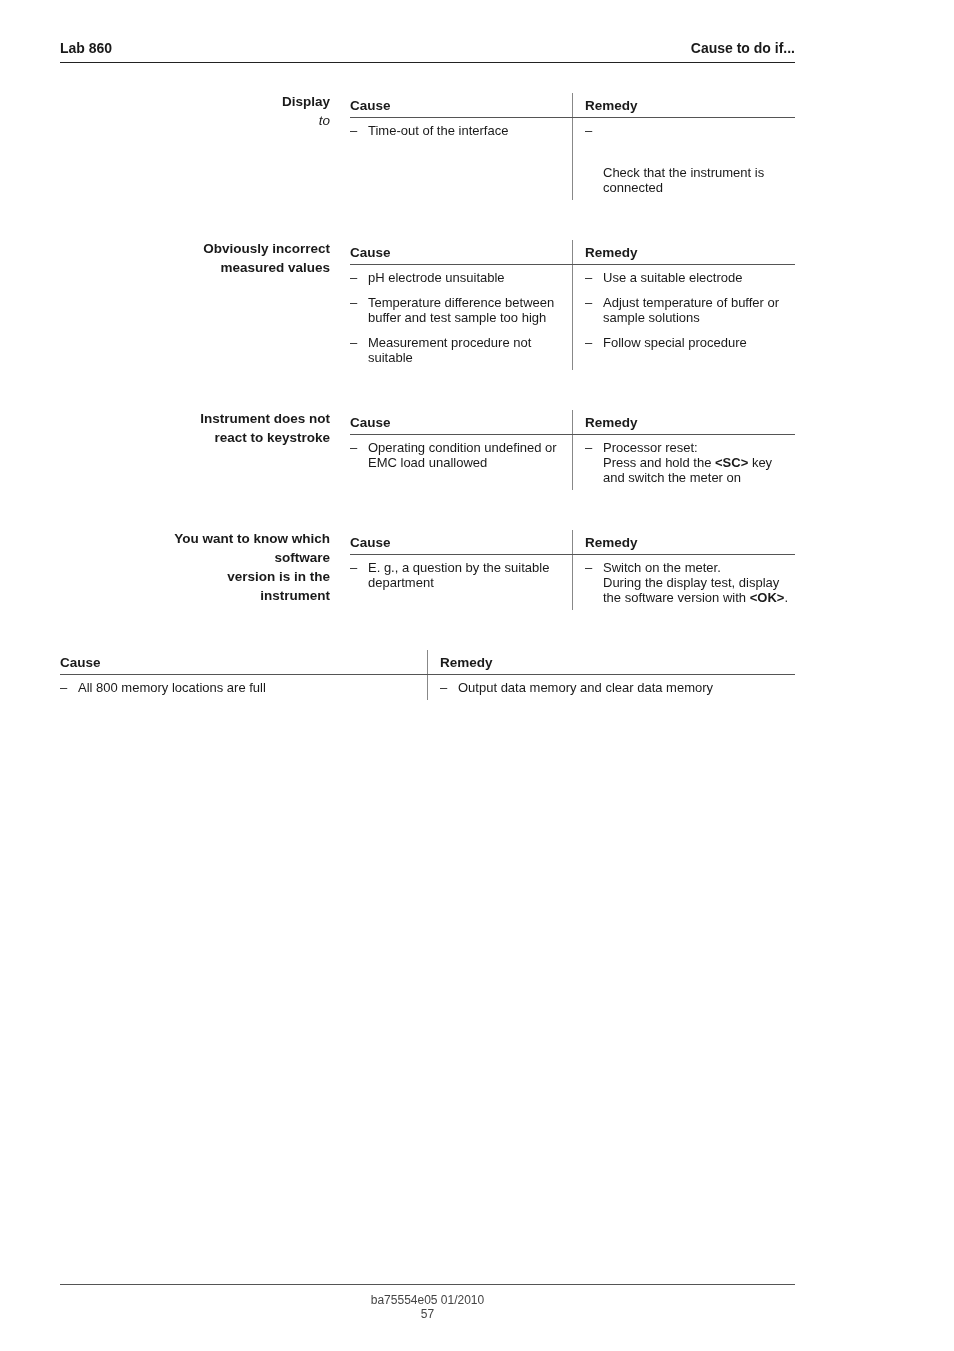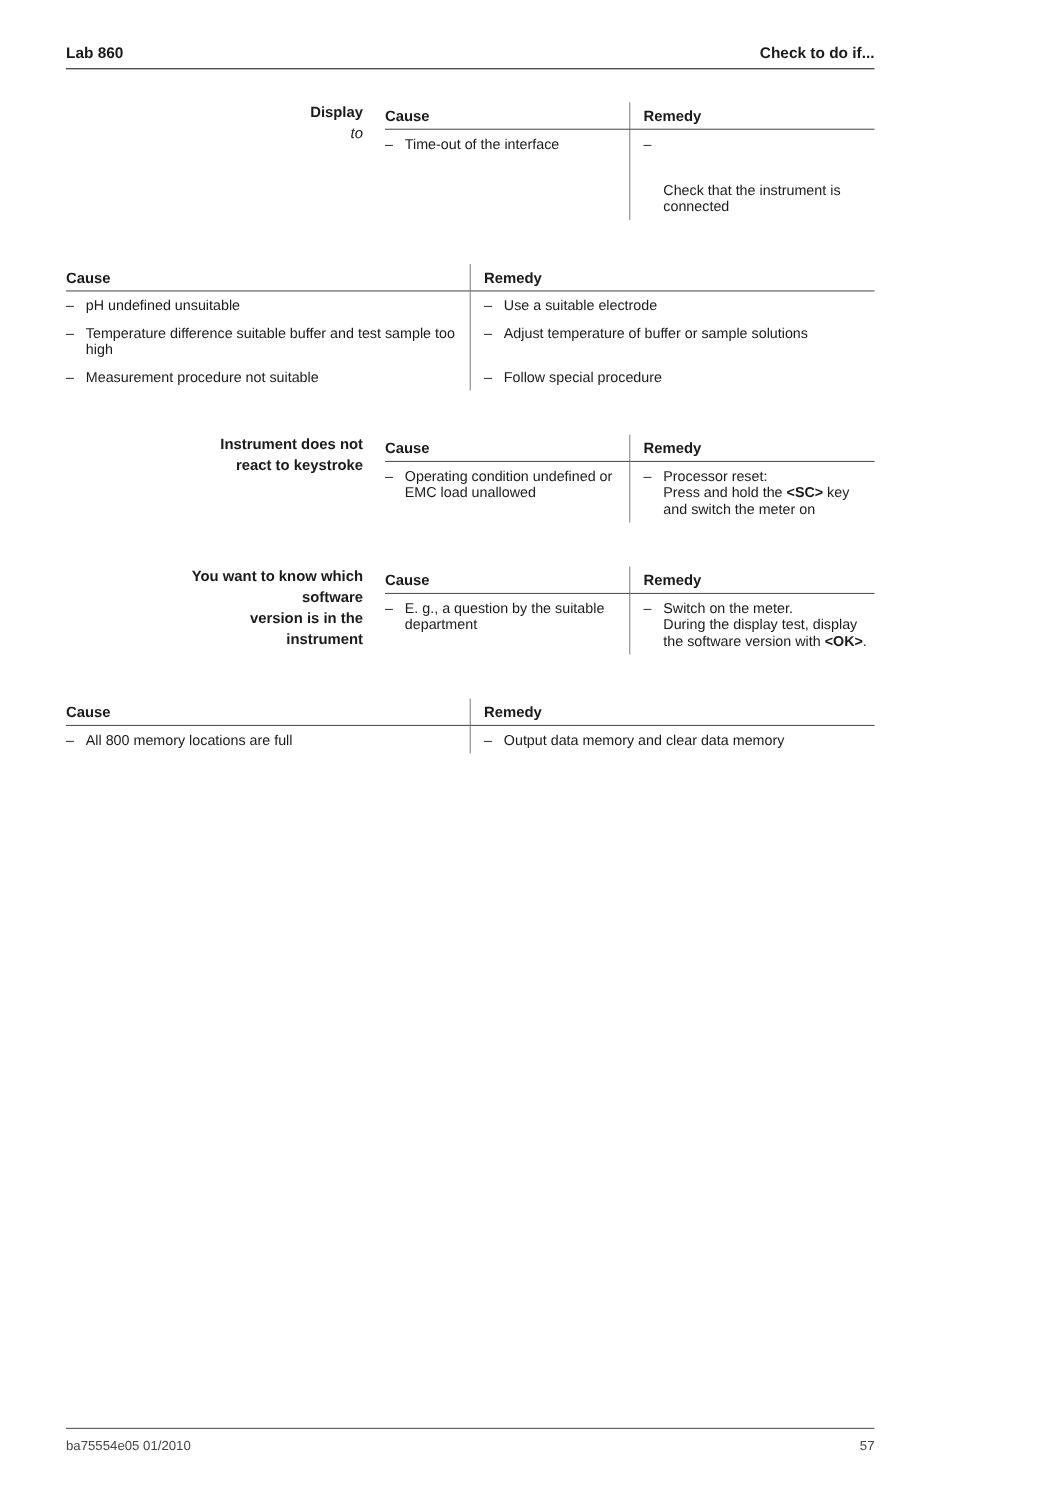--- a/index.html
+++ b/index.html
@@ -39,20 +39,21 @@
       bottom: 30px;
       left: 60px;
       right: 60px;
       display: flex;
       justify-content: space-between;
       align-items: center;
       border-top: 1px solid #555;
       padding-top: 8px;
       font-size: 12px;
       color: #444;
+      flex-direction: column;
     }
     .content {
       display: flex;
       flex-direction: column;
       gap: 12px;
     }
 
     
     .section {
       display: flex;
@@ -111,21 +112,21 @@
     .dash {
       min-width: 14px;
     }
   </style>
 </head>
 <body>
 
 <div class="page">
   <div class="header">
     <span class="header-left">Lab 860</span>
-    <span class="header-right">Check to do if...</span>
+    <span class="header-right">Cause to do if...</span>
   </div>
 
   <div class="content" id="main-content">
 
   <div class="section">
         <div class="section-label-col"><span class="section-label">Display<br><em style="font-weight:normal;">to</em></span></div>
         <div class="section-table-col">
           <table class="cause-remedy-table">
             <thead>
               <tr>
@@ -146,48 +147,49 @@
                     <span class="dash">–</span>
                     <span style="white-space: pre-wrap; margin-top: 42px;">Check that the instrument is connected</span>
                   </div>
                 </td>
               </tr>
             </tbody>
           </table>
         </div>
       </div>
       <div class="section">
-        <div class="section-table-col">
-          <table class="cause-remedy-table">
-            <thead>
-              <tr>
-                <td class="col-cause table-header">Cause</td>
-                <td class="col-remedy table-header">Remedy</td>
-              </tr>
-            </thead>
-            <tbody>
-              <tr class="table-body-row">
-                <td class="col-cause">
-                  <div class="dash-row">
-                    <span class="dash">–</span>
-                    <span>pH undefined unsuitable</span>
+        <div class="section-label-col"><span class="section-label">Obviously incorrect<br>measured values</span></div>
+        <div class="section-table-col">
+          <table class="cause-remedy-table">
+            <thead>
+              <tr>
+                <td class="col-cause table-header">Cause</td>
+                <td class="col-remedy table-header">Remedy</td>
+              </tr>
+            </thead>
+            <tbody>
+              <tr class="table-body-row">
+                <td class="col-cause">
+                  <div class="dash-row">
+                    <span class="dash">–</span>
+                    <span>pH electrode unsuitable</span>
                   </div>
                 </td>
                 <td class="col-remedy">
                   <div class="dash-row">
                     <span class="dash">–</span>
                     <span style="white-space: pre-wrap;">Use a suitable electrode</span>
                   </div>
                 </td>
               </tr>
               <tr class="table-body-row">
                 <td class="col-cause">
                   <div class="dash-row">
                     <span class="dash">–</span>
-                    <span>Temperature difference suitable buffer and test sample too high</span>
+                    <span>Temperature difference between buffer and test sample too high</span>
                   </div>
                 </td>
                 <td class="col-remedy">
                   <div class="dash-row">
                     <span class="dash">–</span>
                     <span style="white-space: pre-wrap;">Adjust temperature of buffer or sample solutions</span>
                   </div>
                 </td>
               </tr>
               <tr class="table-body-row">

